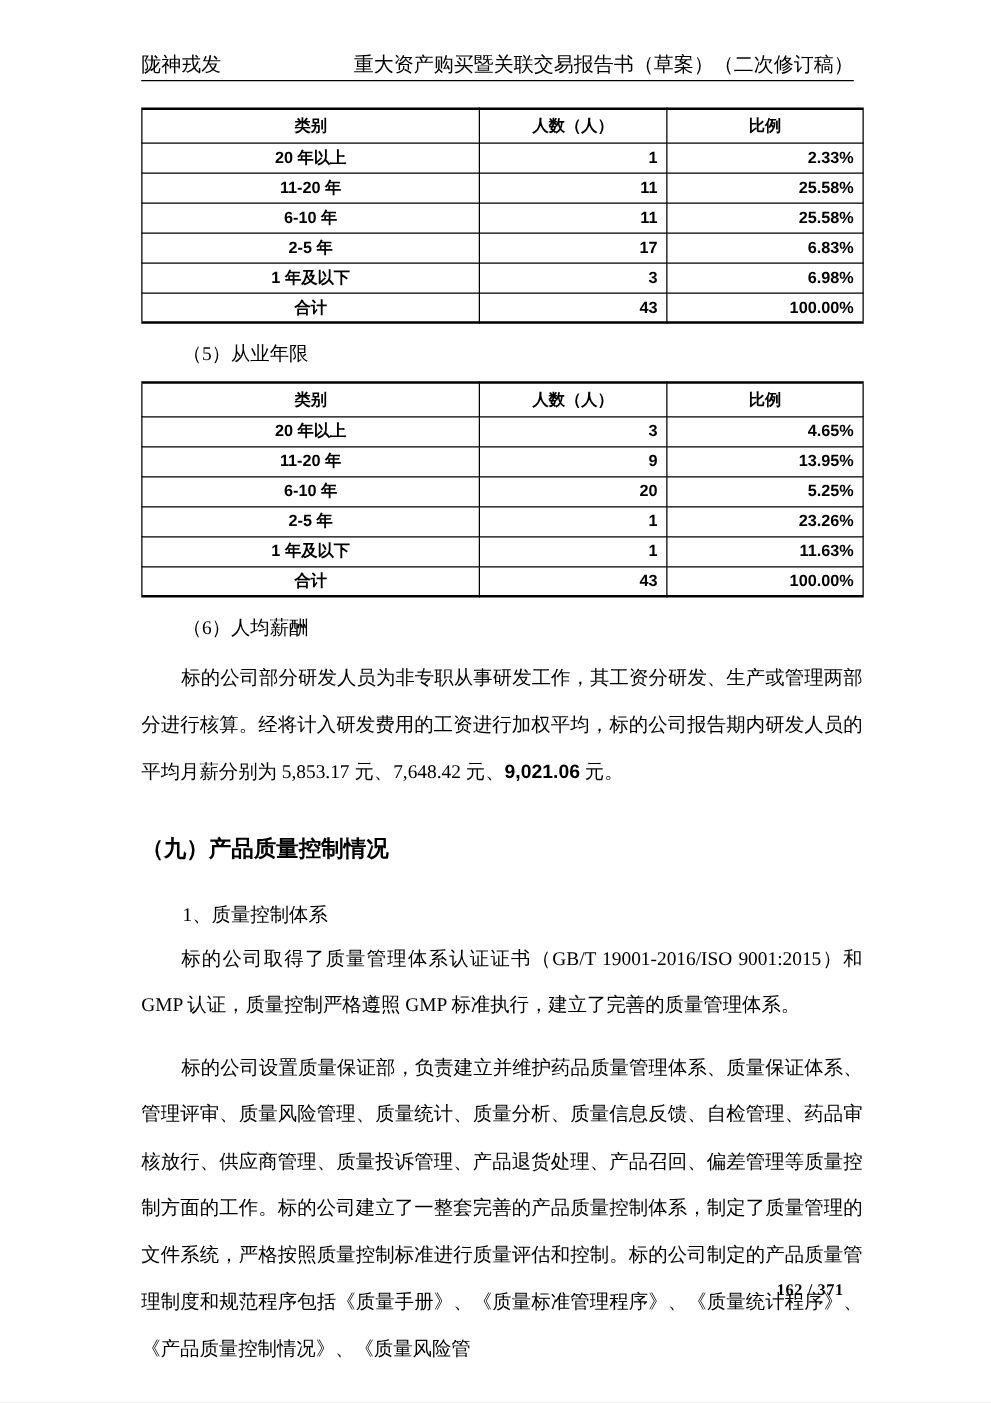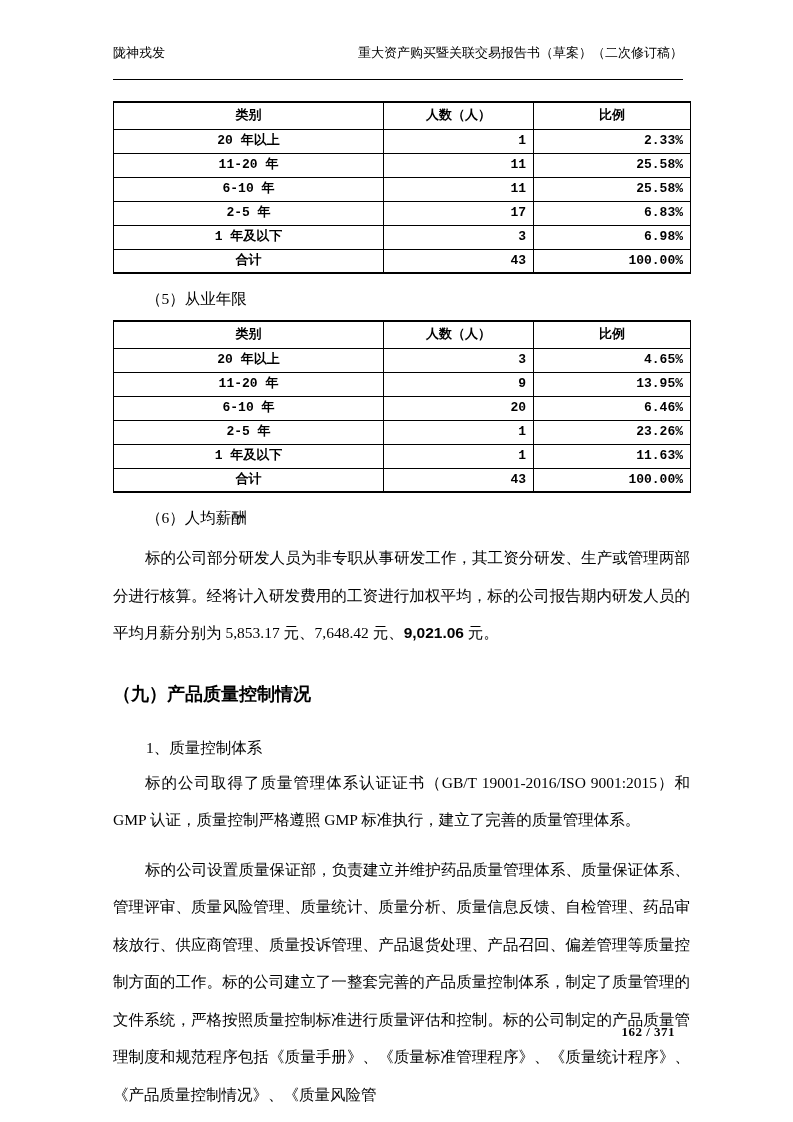--- a/index.html
+++ b/index.html
@@ -5,29 +5,29 @@
   html,body{margin:0;padding:0;background:#e8e8e8;}
   .page{
     width:793px;height:1122px;background:#ffffff;position:relative;
     font-family:"Liberation Serif",serif;color:#000;overflow:hidden;
     margin:0 auto;box-sizing:border-box;
   }
   .content{position:absolute;left:113px;top:0;width:577px;}
   
   .doc-header{
     display:flex;justify-content:space-between;align-items:flex-end;
-    padding-top:45px;padding-bottom:18px;border-bottom:1.6px solid #000;
-    font-size:13px;line-height:16px;width:570px;
+    padding-top:45px;padding-bottom:3px;border-bottom:1.6px solid #000;
+    font-size:16px;line-height:16px;width:570px;
   }
   .doc-header .hleft{white-space:nowrap;}
   .doc-header .hright{white-space:nowrap;}
   
   table.stat{
     border-collapse:collapse;width:577px;table-layout:fixed;
-    font-family:Liberation Mono, monospace;font-weight:bold;font-size:13px;
+    font-family:Liberation Sans, sans-serif;font-weight:bold;font-size:13px;
     border-top:2.5px solid #000;border-bottom:2.5px solid #000;
   }
   table.stat th,table.stat td{
     border:1px solid #000;padding:0 7px;height:24px;line-height:1.1;
     box-sizing:border-box;overflow:hidden;white-space:nowrap;
   }
   table.stat th{height:27px;text-align:center;font-weight:bold;}
   table.stat td.cat{text-align:center;}
   table.stat td.num,table.stat td.pct{text-align:right;}
   .tbl-top{margin-top:21px;}
@@ -135,21 +135,21 @@
           <td class="pct">4.65%</td>
         </tr>
         <tr>
           <td class="cat">11-20 年</td>
           <td class="num">9</td>
           <td class="pct">13.95%</td>
         </tr>
         <tr>
           <td class="cat">6-10 年</td>
           <td class="num">20</td>
-          <td class="pct">6.46%</td>
+          <td class="pct">5.25%</td>
         </tr>
         <tr>
           <td class="cat">2-5 年</td>
           <td class="num">1</td>
           <td class="pct">23.26%</td>
         </tr>
         <tr>
           <td class="cat">1 年及以下</td>
           <td class="num">1</td>
           <td class="pct">11.63%</td>

